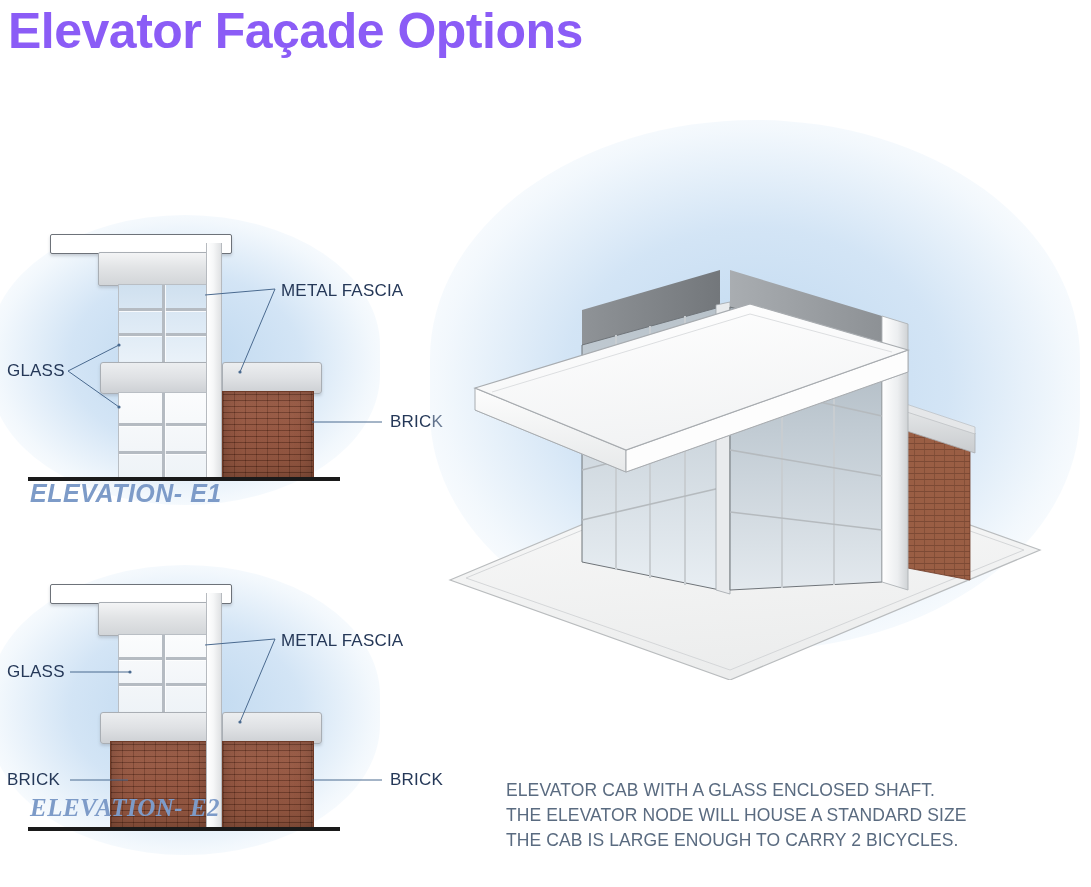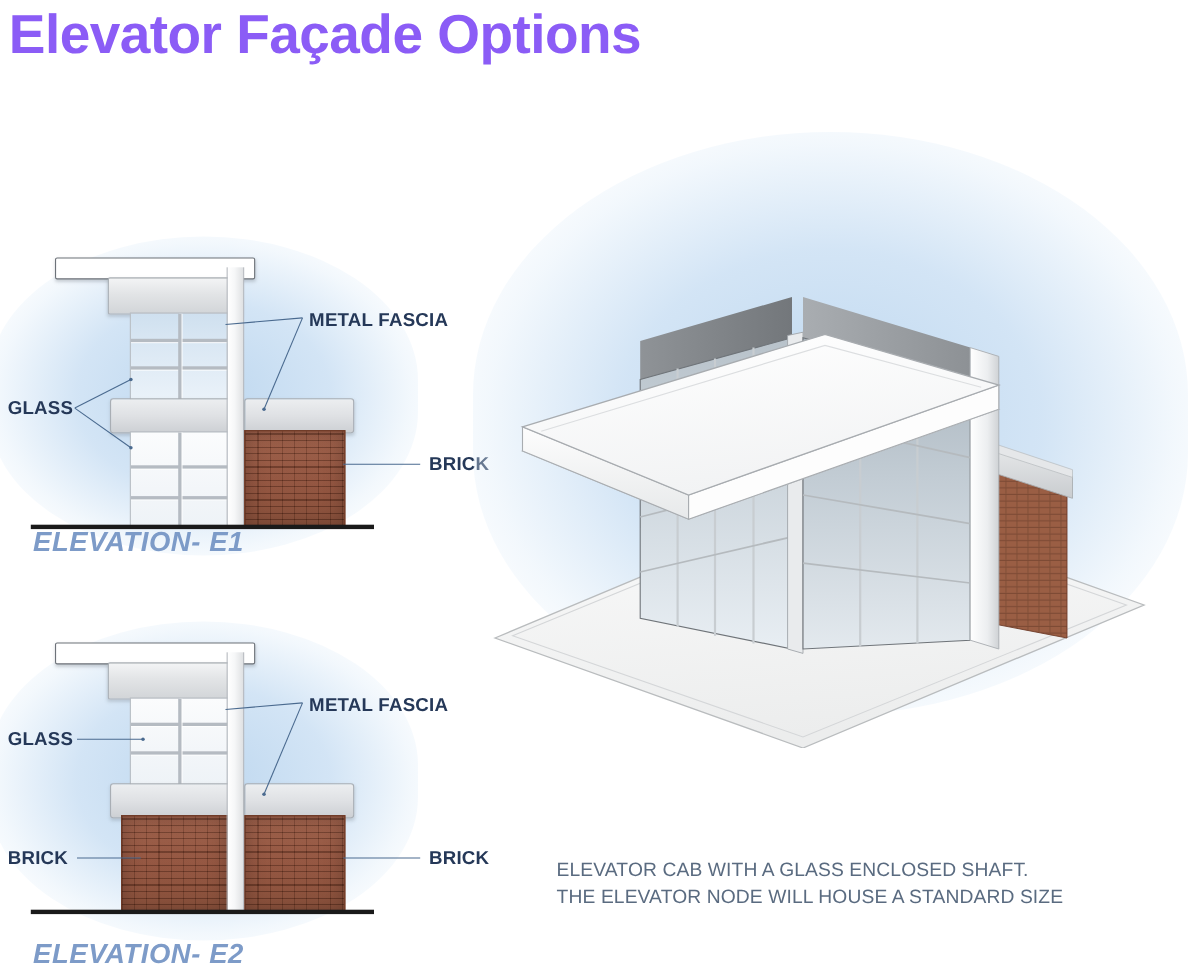--- a/index.html
+++ b/index.html
@@ -117,21 +117,21 @@
         rgba(255,255,255,0.04) 1px, rgba(255,255,255,0.04) 11px),
       linear-gradient(180deg,#96523a 0%,#8a4730 50%,#7d4029 100%);
     border: 1px solid #6d3a27;
     box-shadow: inset 0 0 18px rgba(0,0,0,0.25);
   }
 
   
   .anno {
     position: absolute;
     font-size: 17px;
-    font-weight: bold;
+    font-weight: normal;
     color: #253858;
     letter-spacing: 0.2px;
     white-space: nowrap;
   }
   .leaders { position: absolute; overflow: visible; pointer-events:none; }
 
   
   #caption {
     position: absolute;
     left: 506px; top: 778px;
@@ -229,21 +229,21 @@
   <circle cx="130" cy="107" r="1.6" fill="#4a6a8f"></circle>
   <line x1="70" y1="215" x2="128" y2="215" stroke="#4a6a8f" stroke-width="1"></line>
   <line x1="312" y1="215" x2="382" y2="215" stroke="#4a6a8f" stroke-width="1"></line>
 </svg>
 
 <div class="anno" style="left:281px; top:631px;">METAL FASCIA</div>
 <div class="anno" style="left:7px; top:662px;">GLASS</div>
 <div class="anno" style="left:7px; top:770px;">BRICK</div>
 <div class="anno" style="left:390px; top:770px;">BRICK</div>
 
-<div class="elev-caption" style="left:30px; top:853px;">ELEVATION- E2</div>
+<div class="elev-caption" style="left:30px; top:794px;font-family:Liberation Serif, serif;">ELEVATION- E2</div>
 
 <div class="halo" style="left:430px; top:120px; width:650px; height:530px;"></div>
 
 <svg style="position:absolute; left:430px; top:120px; width:650px; height:560px;" viewBox="0 0 650 560">
   <defs>
     <linearGradient id="roofTop" x1="0" y1="0" x2="0.3" y2="1">
       <stop offset="0%" stop-color="#ffffff"></stop>
       <stop offset="100%" stop-color="#f2f3f4"></stop>
     </linearGradient>
     <linearGradient id="roofSoffit" x1="0" y1="0" x2="1" y2="0.4">
@@ -335,13 +335,14 @@
   <polygon points="45,290 320,206 478,252 196,352" fill="url(#roofSoffit)" stroke="#b7babd" stroke-width="1"></polygon>
   <polygon points="45,268 196,330 196,352 45,290" fill="url(#roofEdge)" stroke="#a8acb0" stroke-width="1"></polygon>
   <polygon points="196,330 478,230 478,252 196,352" fill="#fdfdfd" stroke="#a8acb0" stroke-width="1"></polygon>
   <polygon points="45,268 320,184 478,230 196,330" fill="url(#roofTop)" stroke="#a8acb0" stroke-width="1.2"></polygon>
   <polyline points="62,272 320,194 462,232" fill="none" stroke="#dcdee0" stroke-width="1"></polyline>
 </svg>
 
 <div id="caption">
   <div>ELEVATOR CAB WITH A GLASS ENCLOSED SHAFT.</div>
   <div>THE ELEVATOR NODE WILL HOUSE A STANDARD SIZE</div>
+  <div>THE CAB IS LARGE ENOUGH TO CARRY 2 BICYCLES.</div>
 </div>
 
 </body></html>

